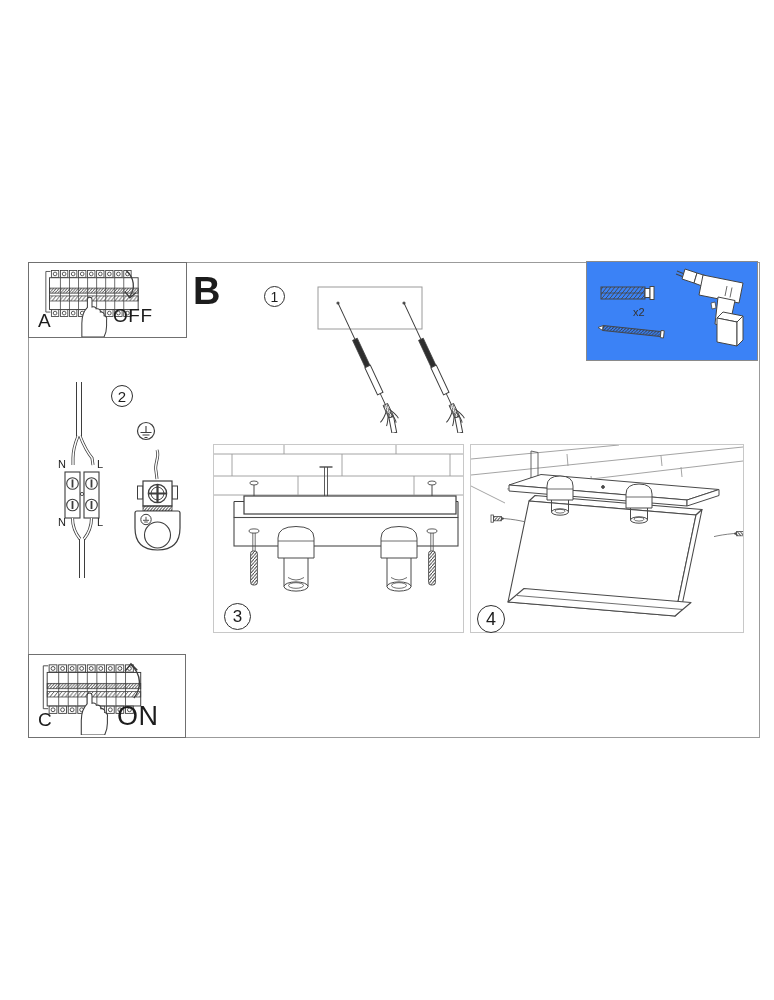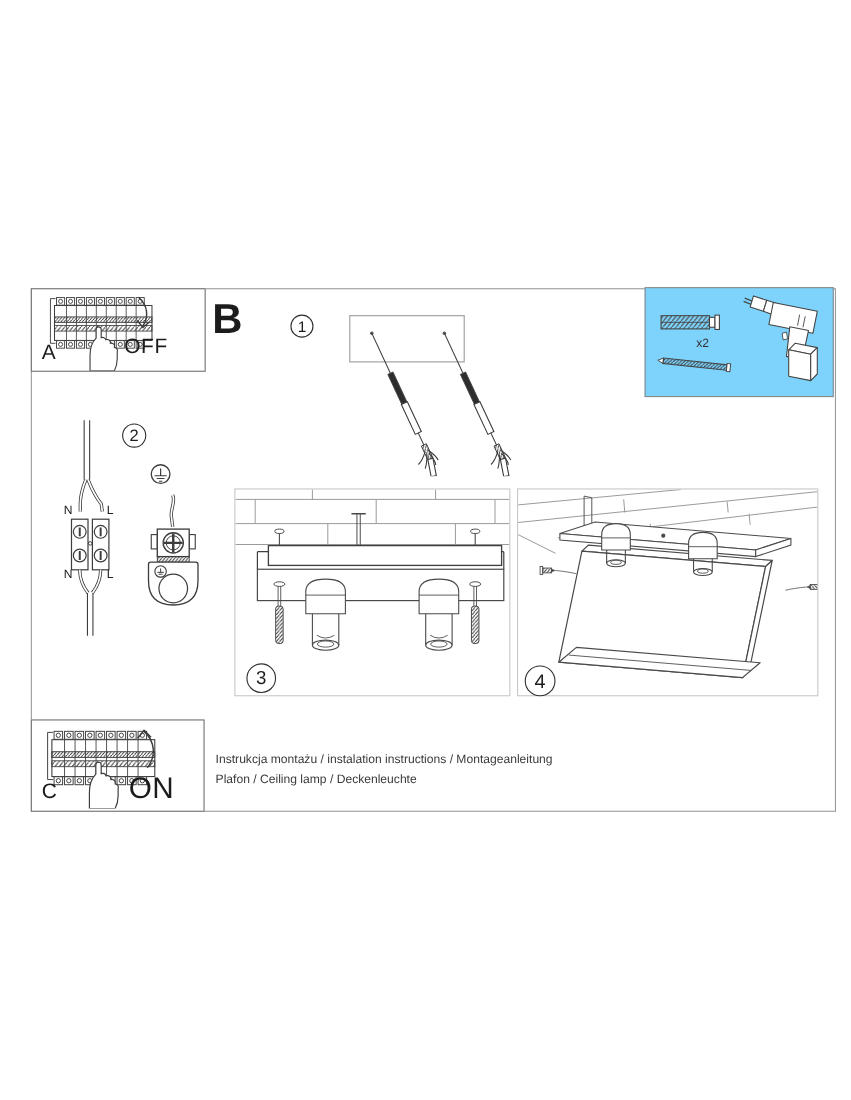--- a/index.html
+++ b/index.html
@@ -2,21 +2,21 @@
 <html><head>
 <meta charset="utf-8">
 <style>
   html,body{margin:0;padding:0;background:#fff;}
   .sheet{position:relative;width:774px;height:1000px;background:#fff;overflow:hidden;
          font-family:"Liberation Sans",sans-serif;color:#1c1c1c;}
   .abs{position:absolute;}
   .outer-border{left:28px;top:262px;width:730px;height:474px;border:1px solid #9b9b9b;}
   .boxA{left:28px;top:262px;width:157px;height:74px;border:1.4px solid #707070;background:#fff;}
   .boxC{left:28px;top:654px;width:156px;height:82px;border:1.4px solid #707070;background:#fff;}
-  .toolbox{left:586px;top:261px;width:170px;height:98px;border:1.2px solid #8a8a8a;background:#7dd3fc;}
+  .toolbox{left:586px;top:261px;width:170px;height:98px;border:1.2px solid #8a8a8a;background:#3b82f6;}
   .panel3{left:213px;top:444px;width:249px;height:187px;border:1px solid #c8c8c8;background:#fff;}
   .panel4{left:470px;top:444px;width:272px;height:187px;border:1px solid #c8c8c8;background:#fff;}
   .bigB{left:193px;top:270px;font-size:38px;font-weight:bold;letter-spacing:0;}
   .circ{border:1.4px solid #2f2f2f;border-radius:50%;display:flex;align-items:center;justify-content:center;
         font-size:15px;color:#1c1c1c;background:#fff;box-sizing:border-box;}
   .c1{left:264px;top:286px;width:21px;height:21px;font-size:14px;}
   .c2{left:111px;top:385px;width:22px;height:22px;}
   .c3{left:10px;top:158px;width:27px;height:27px;font-size:17px;}
   .c4{left:6px;top:160px;width:28px;height:28px;font-size:18px;}
   .stepletter{font-size:19px;}
@@ -278,18 +278,14 @@
       <use href="#breaker"></use>
       <g stroke="#3c3c3c" fill="none" stroke-width="1.4">
         <path d="M99,40 C107,30 107,16 96,6"></path>
         <path d="M90,12.5 L96,5 L102.5,11.5"></path>
       </g>
     </svg>
     <div class="abs stepletter" style="left:9px;bottom:6px">C</div>
     <div class="abs onoff" style="left:88px;top:46px;font-size:27px">ON</div>
   </div>
 
-  <div class="abs footer">
-    <div>Instrukcja montażu / instalation instructions / Montageanleitung</div>
-    <div>Plafon / Ceiling lamp / Deckenleuchte</div>
-  </div>
 
 </div>
 
 </body></html>

